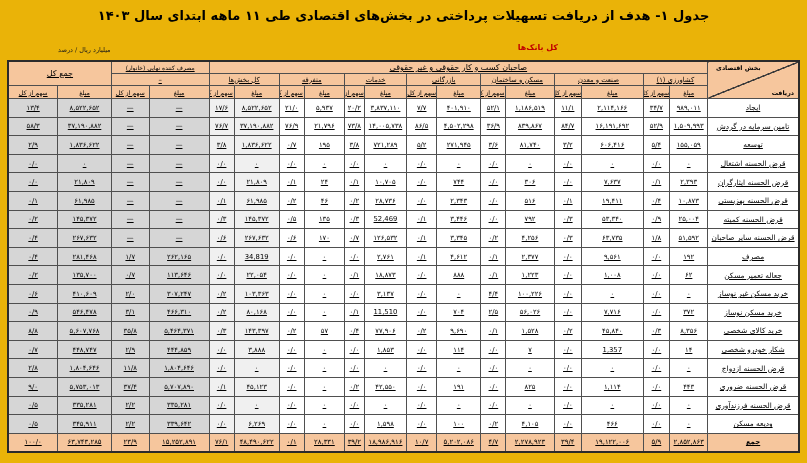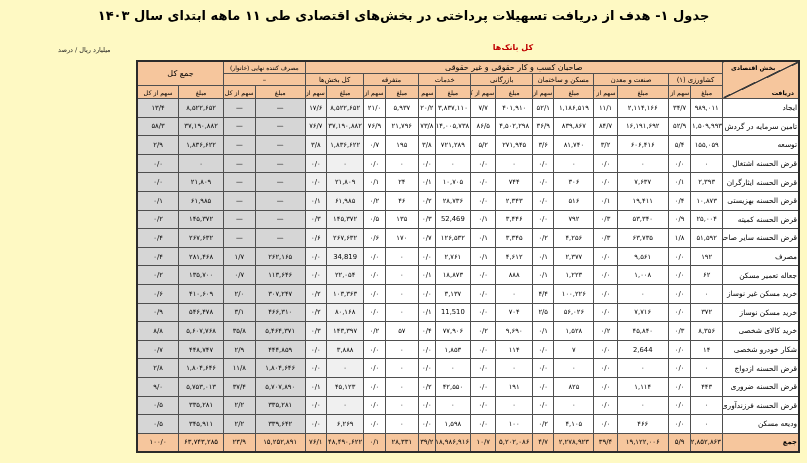--- a/index.html
+++ b/index.html
@@ -1,35 +1,35 @@
 <!DOCTYPE html>
 <html lang="fa" dir="rtl"><head>
 <meta charset="utf-8">
 <style>
   html,body{margin:0;padding:0;background:#fff;}
-  .page{position:relative;width:807px;height:463px;background:#fef9c3;overflow:hidden;
+  .page{position:relative;width:807px;height:463px;background:#eab308;overflow:hidden;
         font-family:"DejaVu Sans",sans-serif;direction:rtl;}
   .title{position:absolute;top:8px;left:0;right:0;text-align:center;
          font-size:13px;font-weight:bold;color:#000;}
-  .banks-label{position:absolute;top:43px;left:468px;width:90px;text-align:center;
+  .banks-label{position:absolute;top:43px;left:468px;width:90px;
                font-size:8px;font-weight:bold;color:#c00000;}
   .unit-note{position:absolute;top:46px;left:58px;font-size:6.5px;color:#1a1a1a;direction:rtl;text-align:center;}
-  table.main{position:absolute;top:60px;right:7px;width:664px;table-layout:fixed;
-             border-collapse:collapse;border:2px solid #2b2b2b;}
+  table.main{position:absolute;top:60px;right:7px;width:793px;table-layout:fixed;
+             border-collapse:collapse;border:2px solid #2b2b2b;text-decoration:underline;}
   .main th,.main td{border:1px solid #4f4f4f;padding:0 1px;text-align:center;
                     overflow:hidden;white-space:nowrap;font-weight:normal;color:#000;}
   thead th{background:#f6c69d;font-weight:bold;}
   thead tr.r1 th{height:11px;font-size:7px;}
   thead tr.r2 th{height:11px;font-size:6.8px;}
   thead tr.r3 th{height:12px;font-size:6.3px;}
   .red{color:#c00000;}
   .big-head{font-size:8px !important;}
   .hh{font-size:6px !important;}
   tbody td{height:17.6px;font-size:6.8px;background:#ffffff;}
-  tbody td.lbl{text-align:right;padding-right:1px;font-size:7.4px;background:#ffffff;}
+  tbody td.lbl{text-align:center;padding-right:1px;font-size:7.4px;background:#ffffff;}
   tbody td.light{background:#f0f0f0;}
   tbody td.gray{background:#d6d6d6;}
   tbody tr.total td{background:#f6c69d;font-size:6.9px;margin-top:15px;}
   tbody tr.total td.lbl{font-weight:bold;}
   .corner{position:relative;background:#f6c69d;
           background-image:linear-gradient(to top left,transparent 48.8%,#3a3a3a 48.8%,#3a3a3a 51.2%,transparent 51.2%);}
   .corner .c-top{position:absolute;top:2px;left:8px;font-size:6.3px;font-weight:bold;}
   .corner .c-bot{position:absolute;bottom:2px;right:4px;font-size:6.3px;font-weight:bold;}
   .footnote{position:absolute;top:456px;right:45px;width:700px;height:7px;overflow:hidden;
             font-size:8px;color:#222;text-align:left;margin-top:32px;}
@@ -376,21 +376,21 @@
           <td class="light">۰/۳</td>
           <td class="gray">۵,۴۶۴,۳۷۱</td>
           <td class="gray">۳۵/۸</td>
           <td class="gray">۵,۶۰۷,۷۶۸</td>
           <td class="gray">۸/۸</td>
         </tr>
         <tr>
           <td class="lbl">شکار خودرو شخصی</td>
           <td>۱۴</td>
           <td>۰/۰</td>
-          <td>2,644</td>
+          <td>1,357</td>
           <td>۰/۰</td>
           <td>۷</td>
           <td>۰/۰</td>
           <td>۱۱۴</td>
           <td>۰/۰</td>
           <td>۱,۸۵۳</td>
           <td>۰/۰</td>
           <td>۰</td>
           <td>۰/۰</td>
           <td class="light">۳,۸۸۸</td>

